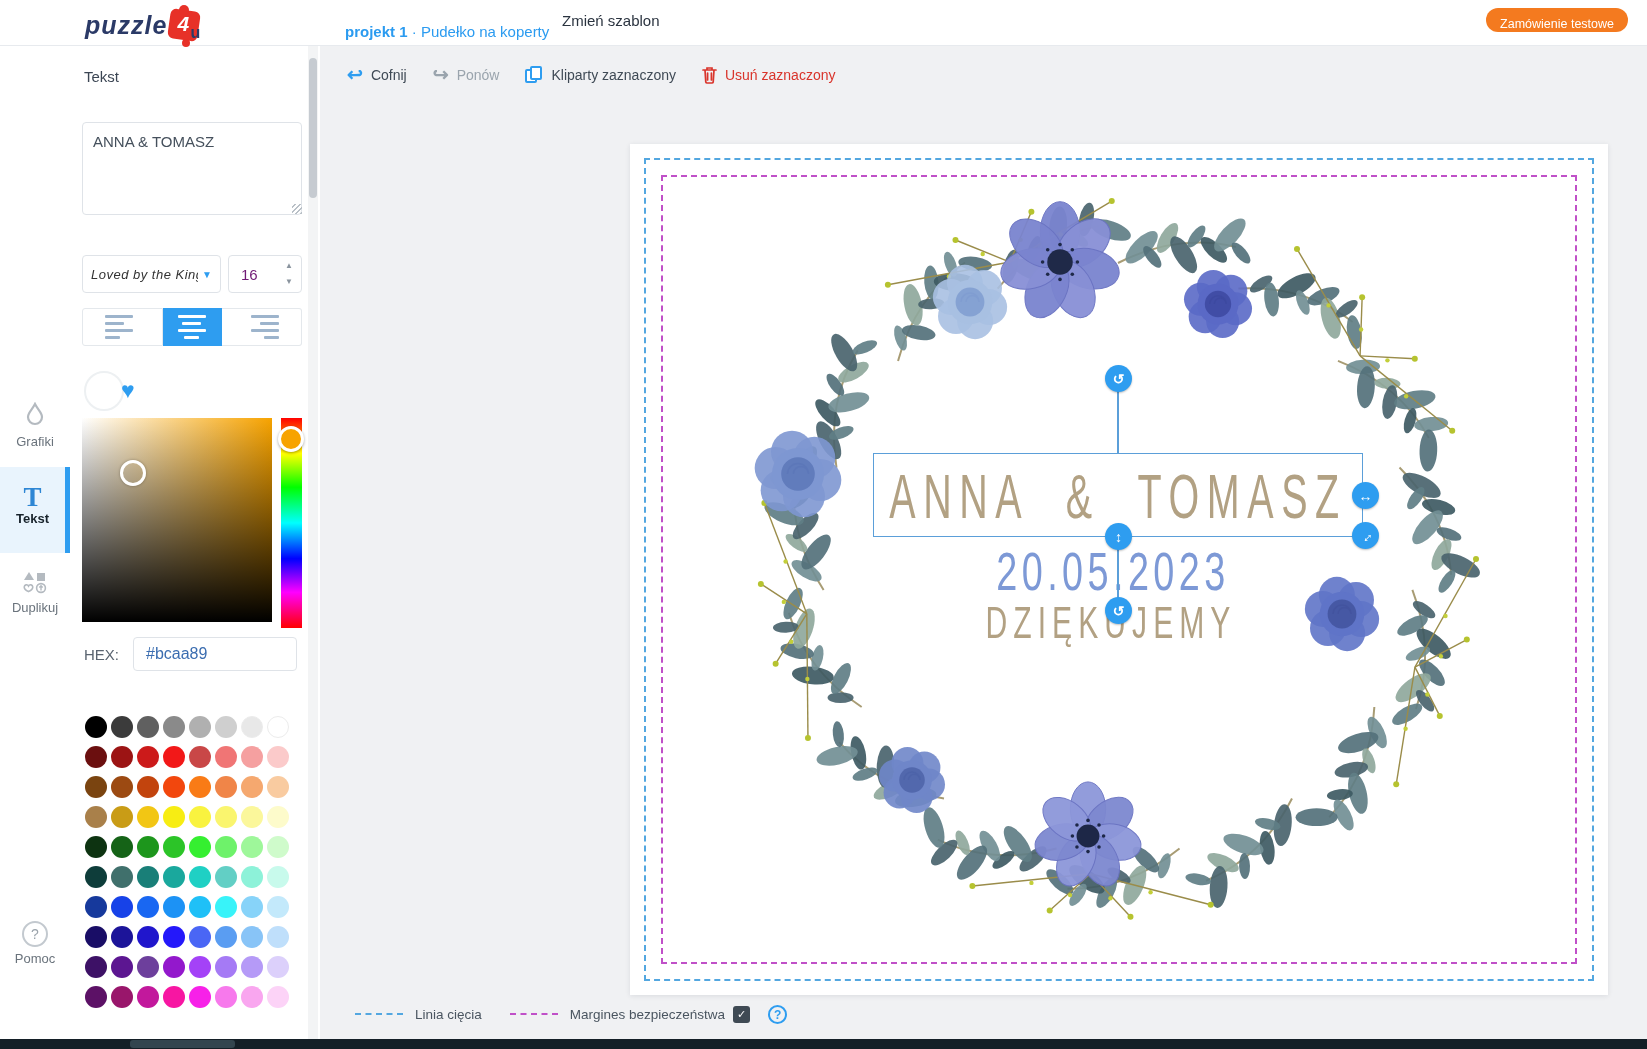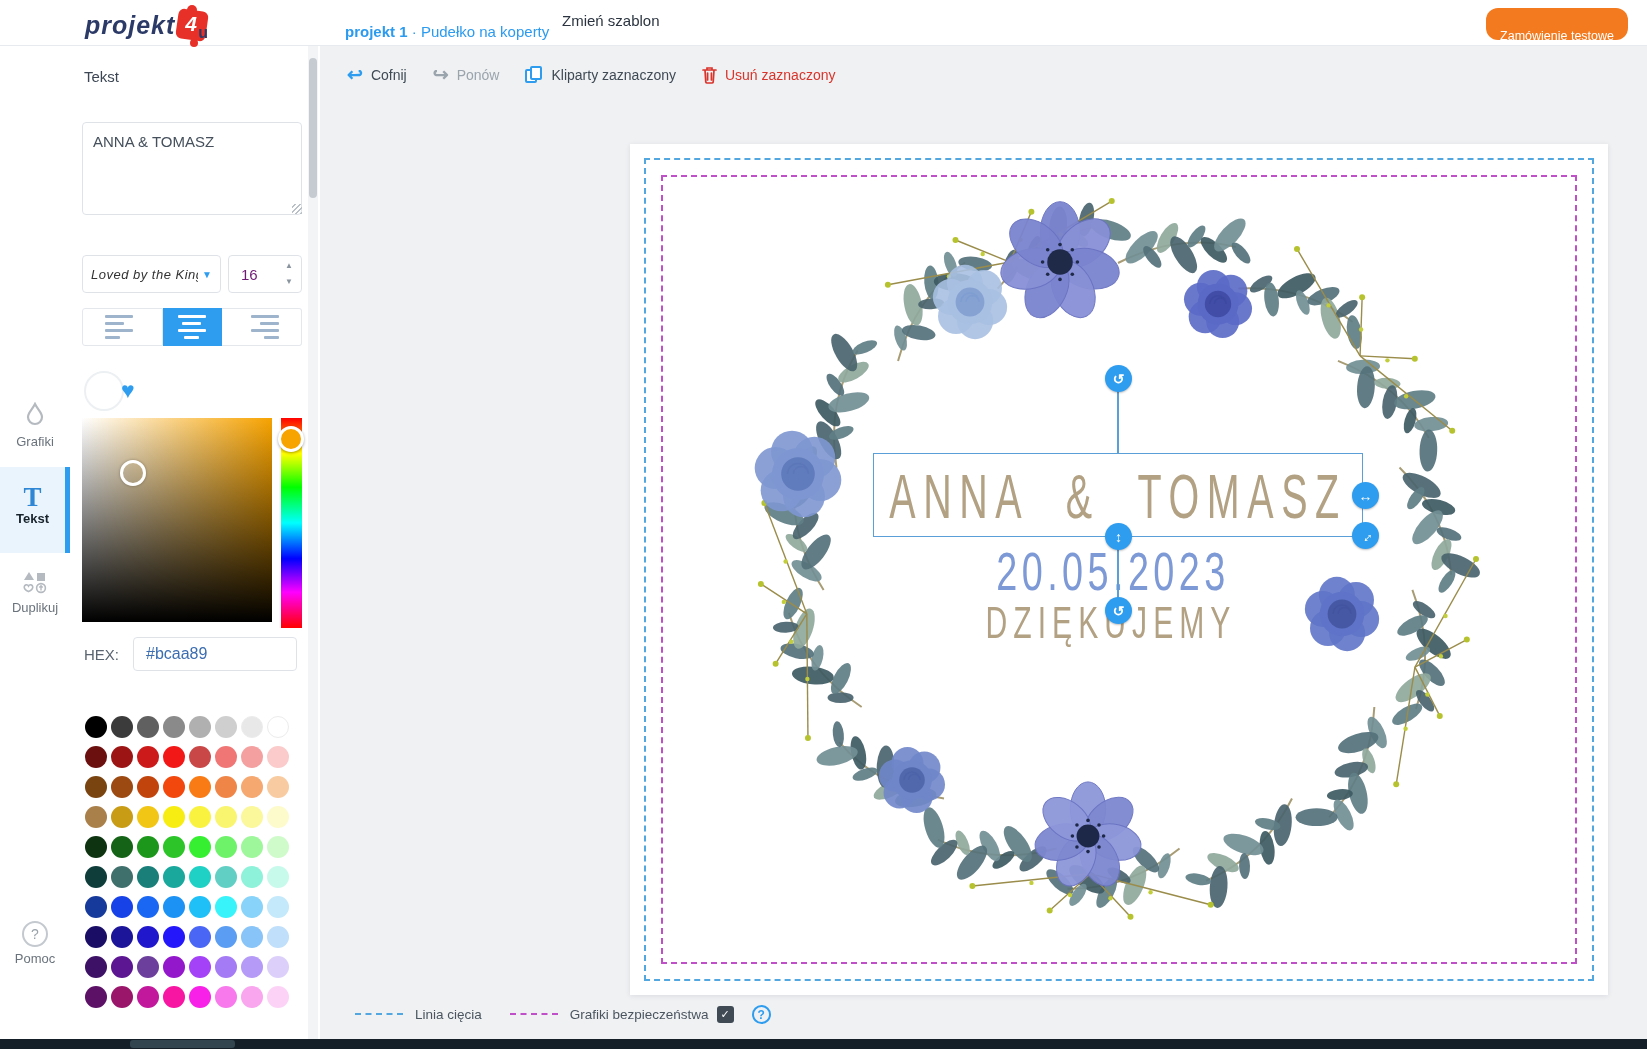--- a/index.html
+++ b/index.html
@@ -16,21 +16,21 @@
   .logo-piece .piece{position:absolute;left:0;top:0;width:30px;height:30px;background:#e73128;border-radius:6px;
           transform:rotate(8deg);}
   .logo-piece .knob{position:absolute;left:10px;top:-5px;width:10px;height:10px;background:#e73128;border-radius:50%;}
   .logo-piece .four{position:absolute;left:8px;top:2px;font-size:21px;font-weight:bold;font-style:italic;color:#fff;}
   .logo-piece .drip{position:absolute;left:13px;top:29px;width:8px;height:8px;background:#e73128;border-radius:50%;}
   .logo-piece .uletter{position:absolute;left:21px;top:14px;font-size:16px;font-weight:bold;color:#2b3a67;}
   .project-line{position:absolute;left:345px;top:12px;font-size:15px;margin-top:11px;}
   .project-name{color:#2b9bf0;font-weight:bold;}
   .project-product{color:#2b9bf0;}
   .change-template{position:absolute;left:562px;top:12px;font-size:15px;color:#2b3440;cursor:pointer;}
-  .test-order{position:absolute;right:19px;top:8px;height:24px;padding:16px 14px;background:#f47a1f;border:none;
+  .test-order{position:absolute;right:19px;top:8px;height:24px;padding:4px 14px;background:#f47a1f;border:none;
           border-radius:12px;color:#fff;font-size:12.5px;line-height:24px;font-family:"Liberation Sans",sans-serif;}
 
   
   .rail{position:absolute;left:0;top:46px;width:70px;height:993px;background:#ffffff;z-index:20;}
   .rail-item{position:absolute;left:0;width:70px;text-align:center;cursor:pointer;}
   .rail-item .ric{display:block;margin:0 auto 6px auto;}
   .rail-label{font-size:13px;color:#6a737c;}
   .rail-item.active{background:#e9f4fd;border-right:5px solid #2e9df0;}
   .rail-item.active .rail-label{color:#17222b;font-weight:bold;}
   .t-icon{font-family:"Liberation Serif",serif;font-size:27px;font-weight:bold;color:#2e86d4;line-height:28px;}
@@ -138,21 +138,21 @@
   .dup-icon .r1{position:absolute;left:0;top:3px;width:12px;height:14px;border:2px solid #2e9df0;border-radius:2px;background:#fff;}
   .dup-icon .r2{position:absolute;left:5px;top:0;width:12px;height:14px;border:2px solid #2e9df0;border-radius:2px;background:#fff;}
 </style>
 </head>
 <body>
 
 <div class="app">
 
   <div class="header">
     <div class="logo">
-      <span class="logo-text">projekt</span>
+      <span class="logo-text">puzzle</span>
       <span class="logo-piece">
         <span class="piece"></span>
         <span class="knob"></span>
         <span class="four">4</span>
         <span class="drip"></span>
         <span class="uletter">u</span>
       </span>
     </div>
     <div class="project-line">
       <span class="project-name">projekt 1</span><span class="project-product"> · </span><span class="project-product">Pudełko na koperty</span>
@@ -649,21 +649,21 @@
         </div>
       <div class="handle h-resize-d">
           <span>↔</span>
         </div>
     </div>
 
     <div class="legend">
       <span class="dash blue"></span>
       <span>Linia cięcia</span>
       <span class="dash magenta"></span>
-      <span>Grafiki bezpieczeństwa</span>
+      <span>Margines bezpieczeństwa</span>
       <span class="legend-check">✓</span>
       <span class="legend-help">?</span>
     </div>
   </div>
 
   <div class="bottombar">
     <div class="bthumb"></div>
   </div>
 </div>
 

